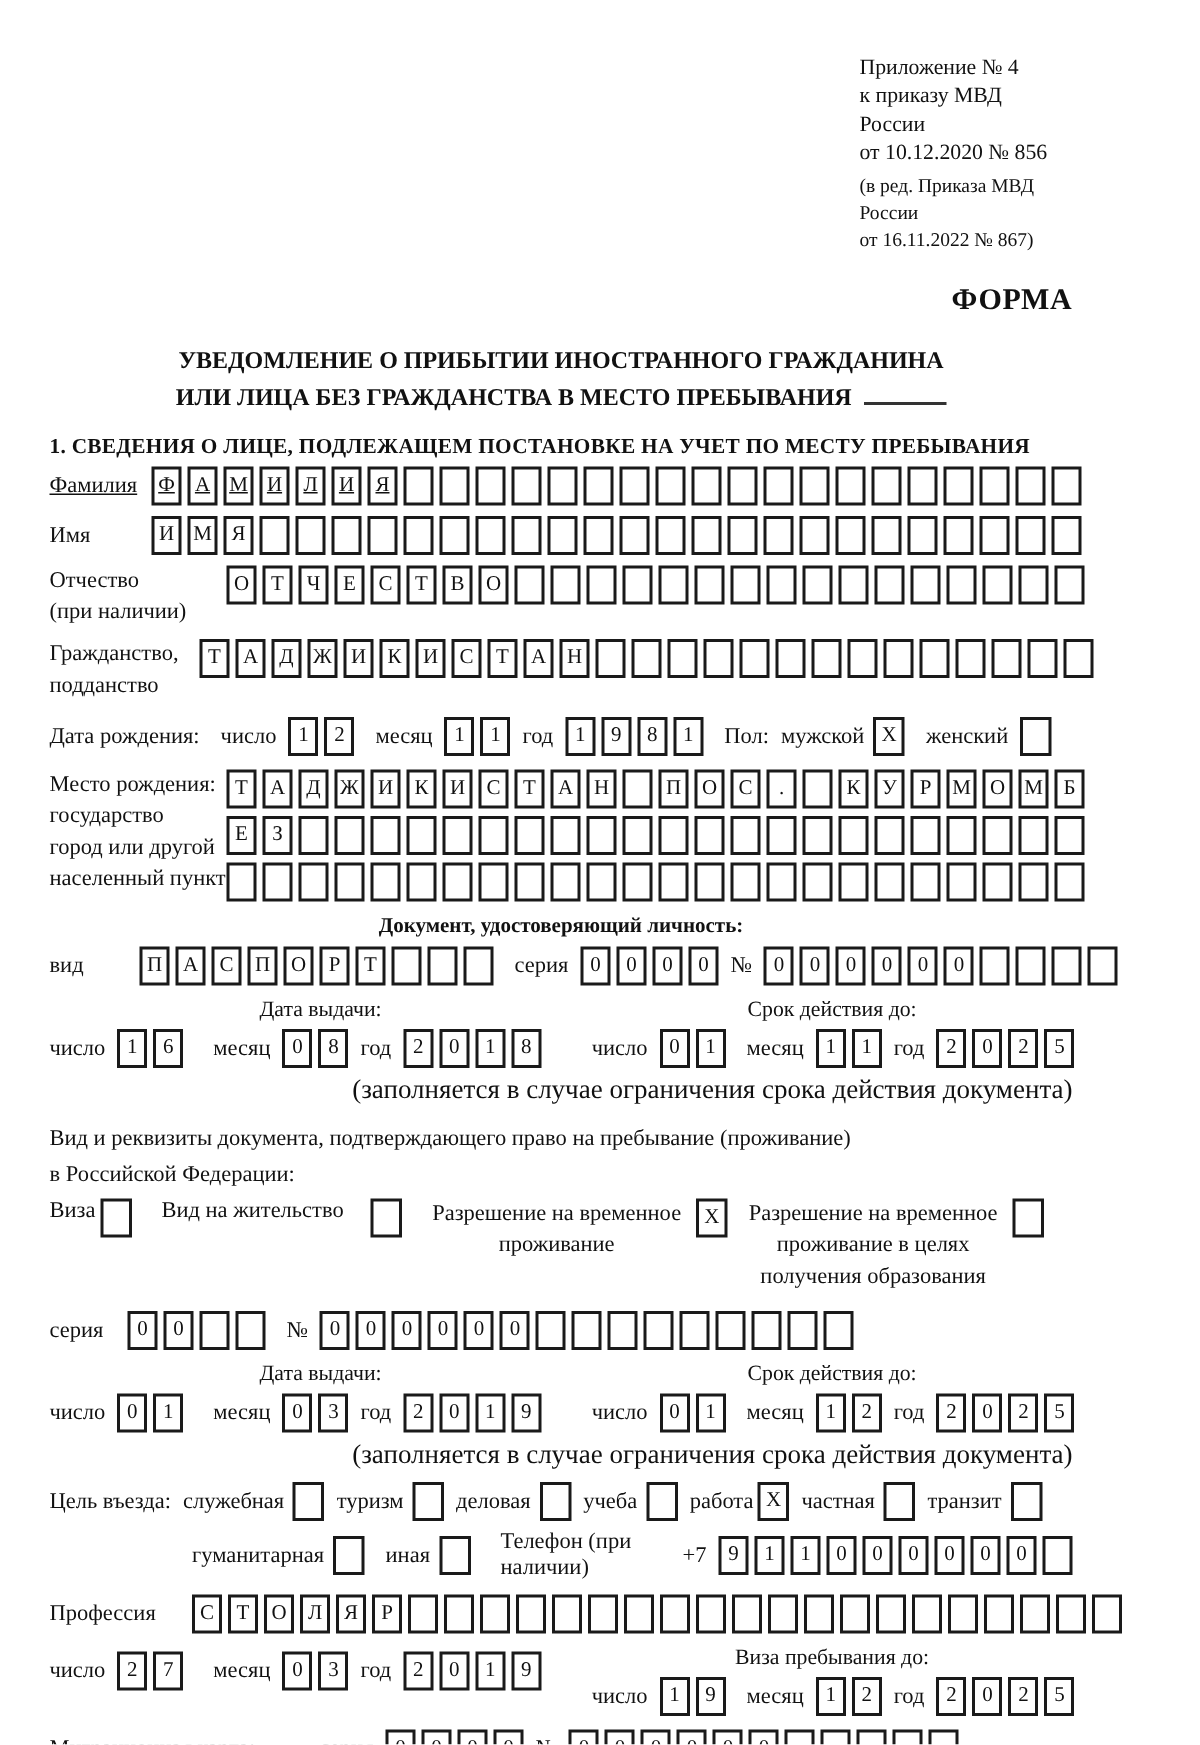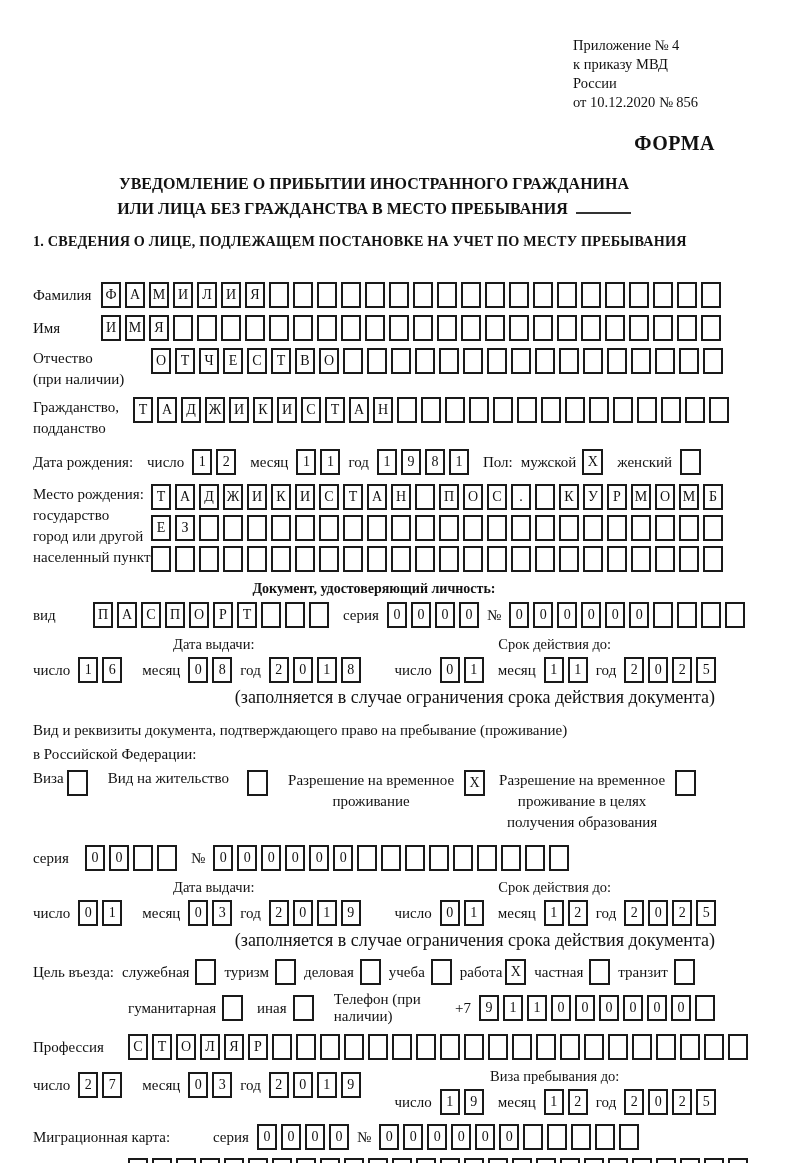--- a/index.html
+++ b/index.html
@@ -52,30 +52,34 @@
 </head>
 <body>
 
 <div class="page">
 
   <div class="hdr-block">
     <div>Приложение № 4</div>
     <div>к приказу МВД России</div>
     <div>от 10.12.2020 № 856</div>
   </div>
+  <div class="hdr-amend">
+    <div>(в ред. Приказа МВД России</div>
+    <div>от 16.11.2022 № 867)</div>
+  </div>
   <div class="forma">ФОРМА</div>
 
   <div class="title">
     <div>УВЕДОМЛЕНИЕ О ПРИБЫТИИ ИНОСТРАННОГО ГРАЖДАНИНА</div>
     <div><span>ИЛИ ЛИЦА БЕЗ ГРАЖДАНСТВА В МЕСТО ПРЕБЫВАНИЯ</span><span class="blank"></span></div>
   </div>
 
   <div class="sect-head">1. СВЕДЕНИЯ О ЛИЦЕ, ПОДЛЕЖАЩЕМ ПОСТАНОВКЕ НА УЧЕТ ПО МЕСТУ ПРЕБЫВАНИЯ</div>
 
-  <div class="row" style="margin-top:32px;">
+  <div class="row" style="margin-top:4px;text-decoration:underline;">
     <span class="lbl w68">Фамилия</span>
     <span class="cells">
         <span class="cell">Ф</span>
         <span class="cell">А</span>
         <span class="cell">М</span>
         <span class="cell">И</span>
         <span class="cell">Л</span>
         <span class="cell">И</span>
         <span class="cell">Я</span>
         <span class="cell"></span>

